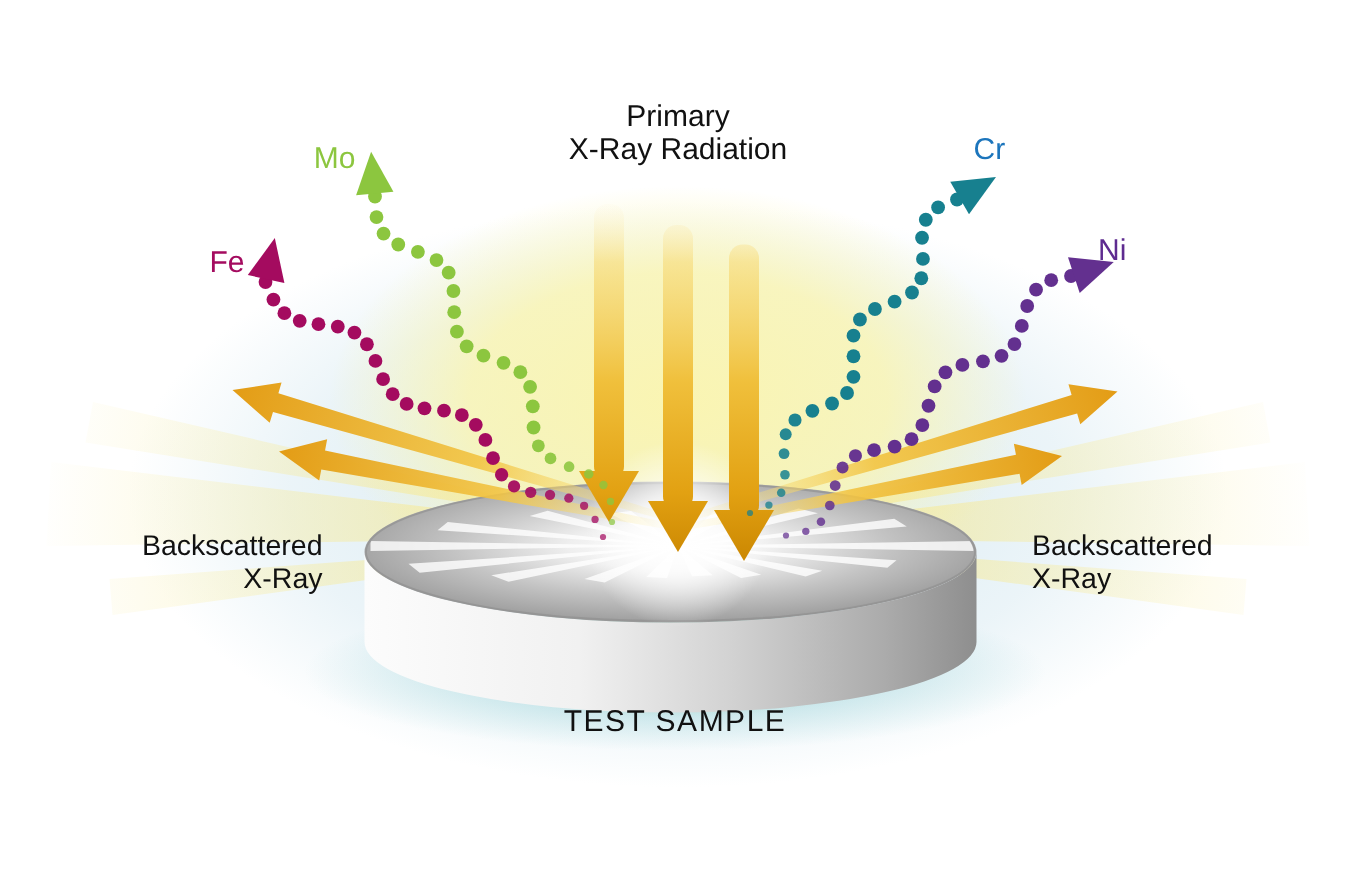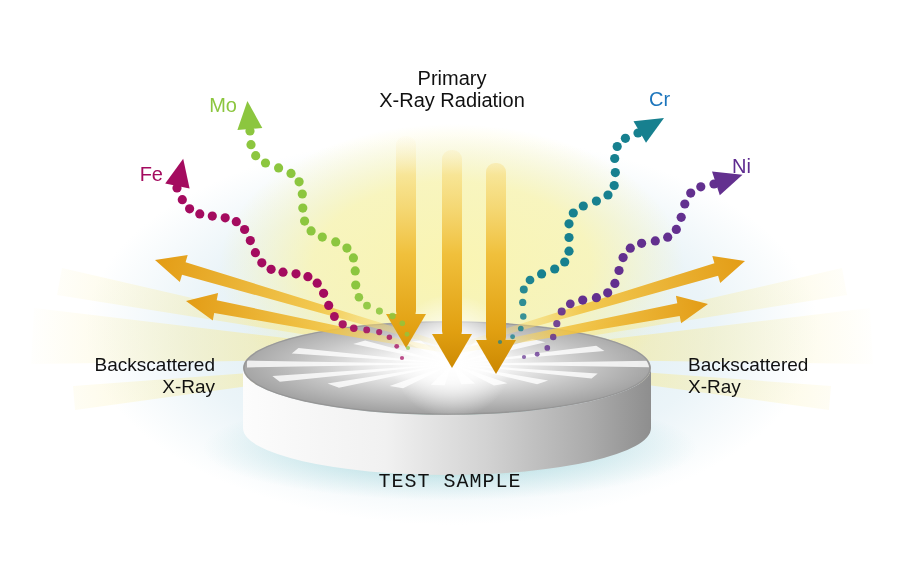--- a/index.html
+++ b/index.html
@@ -12,21 +12,21 @@
       rgba(251,245,176,0.97) 0%, rgba(251,245,176,0.80) 45%, rgba(251,245,176,0) 75%);}
   .glow-teal{background:radial-gradient(ellipse 330px 70px at 450px 448px,
       rgba(110,193,199,0.60) 0%, rgba(110,193,199,0) 75%);}
   .glow-green{background:radial-gradient(ellipse 190px 48px at 450px 440px,
       rgba(134,201,128,0.55) 0%, rgba(134,201,128,0) 80%);}
   svg.scene{position:absolute;left:0;top:0;}
   .lbl{position:absolute;color:#111;}
   .title{top:67px;left:2px;width:900px;text-align:center;font-size:20px;line-height:22px;}
   .bs-left{top:354px;left:45px;width:170px;text-align:right;font-size:19px;line-height:22px;}
   .bs-right{top:354px;left:688px;width:170px;text-align:left;font-size:19px;line-height:22px;}
-  .sample-lbl{top:470px;left:0;width:900px;text-align:center;font-size:20px;letter-spacing:1px;font-family:Liberation Mono, monospace;}
+  .sample-lbl{top:470px;left:0;width:900px;text-align:center;font-size:20px;letter-spacing:1px;}
 </style>
 </head>
 <body>
 
 <div class="stage">
 
   <div class="glow glow-blue"></div>
   <div class="glow glow-yellow"></div>
   <div class="glow glow-teal"></div>
   <div class="glow glow-green"></div>

